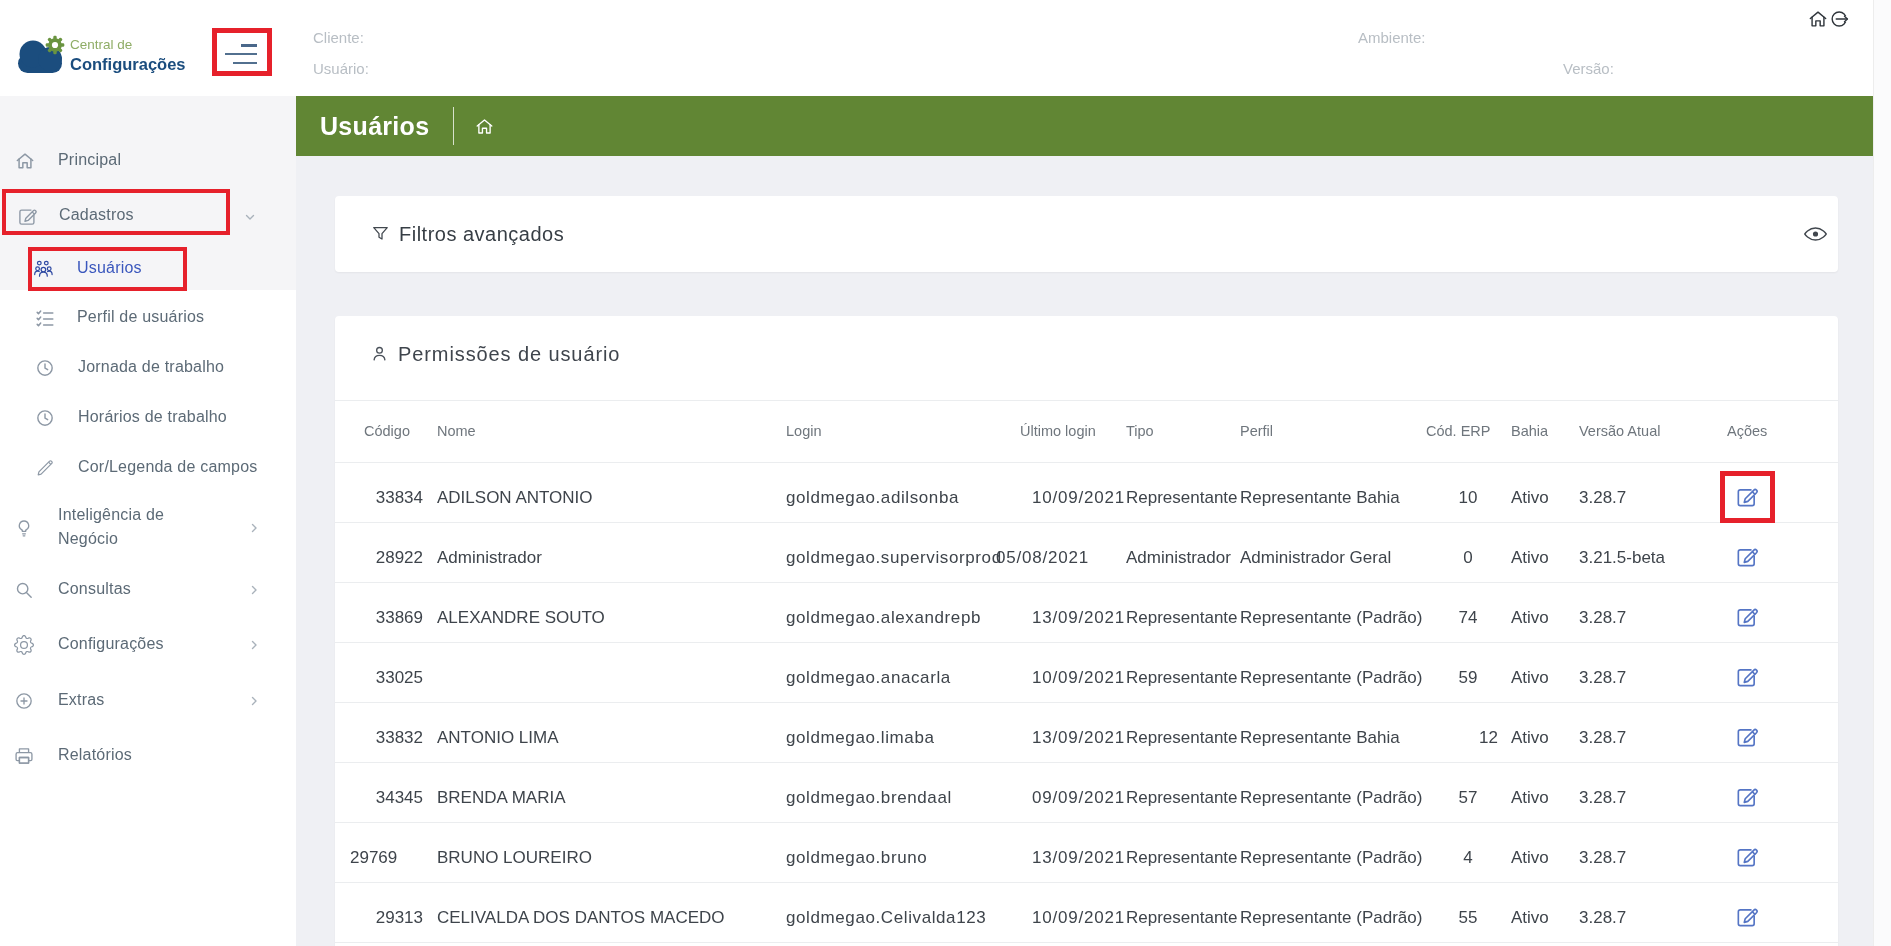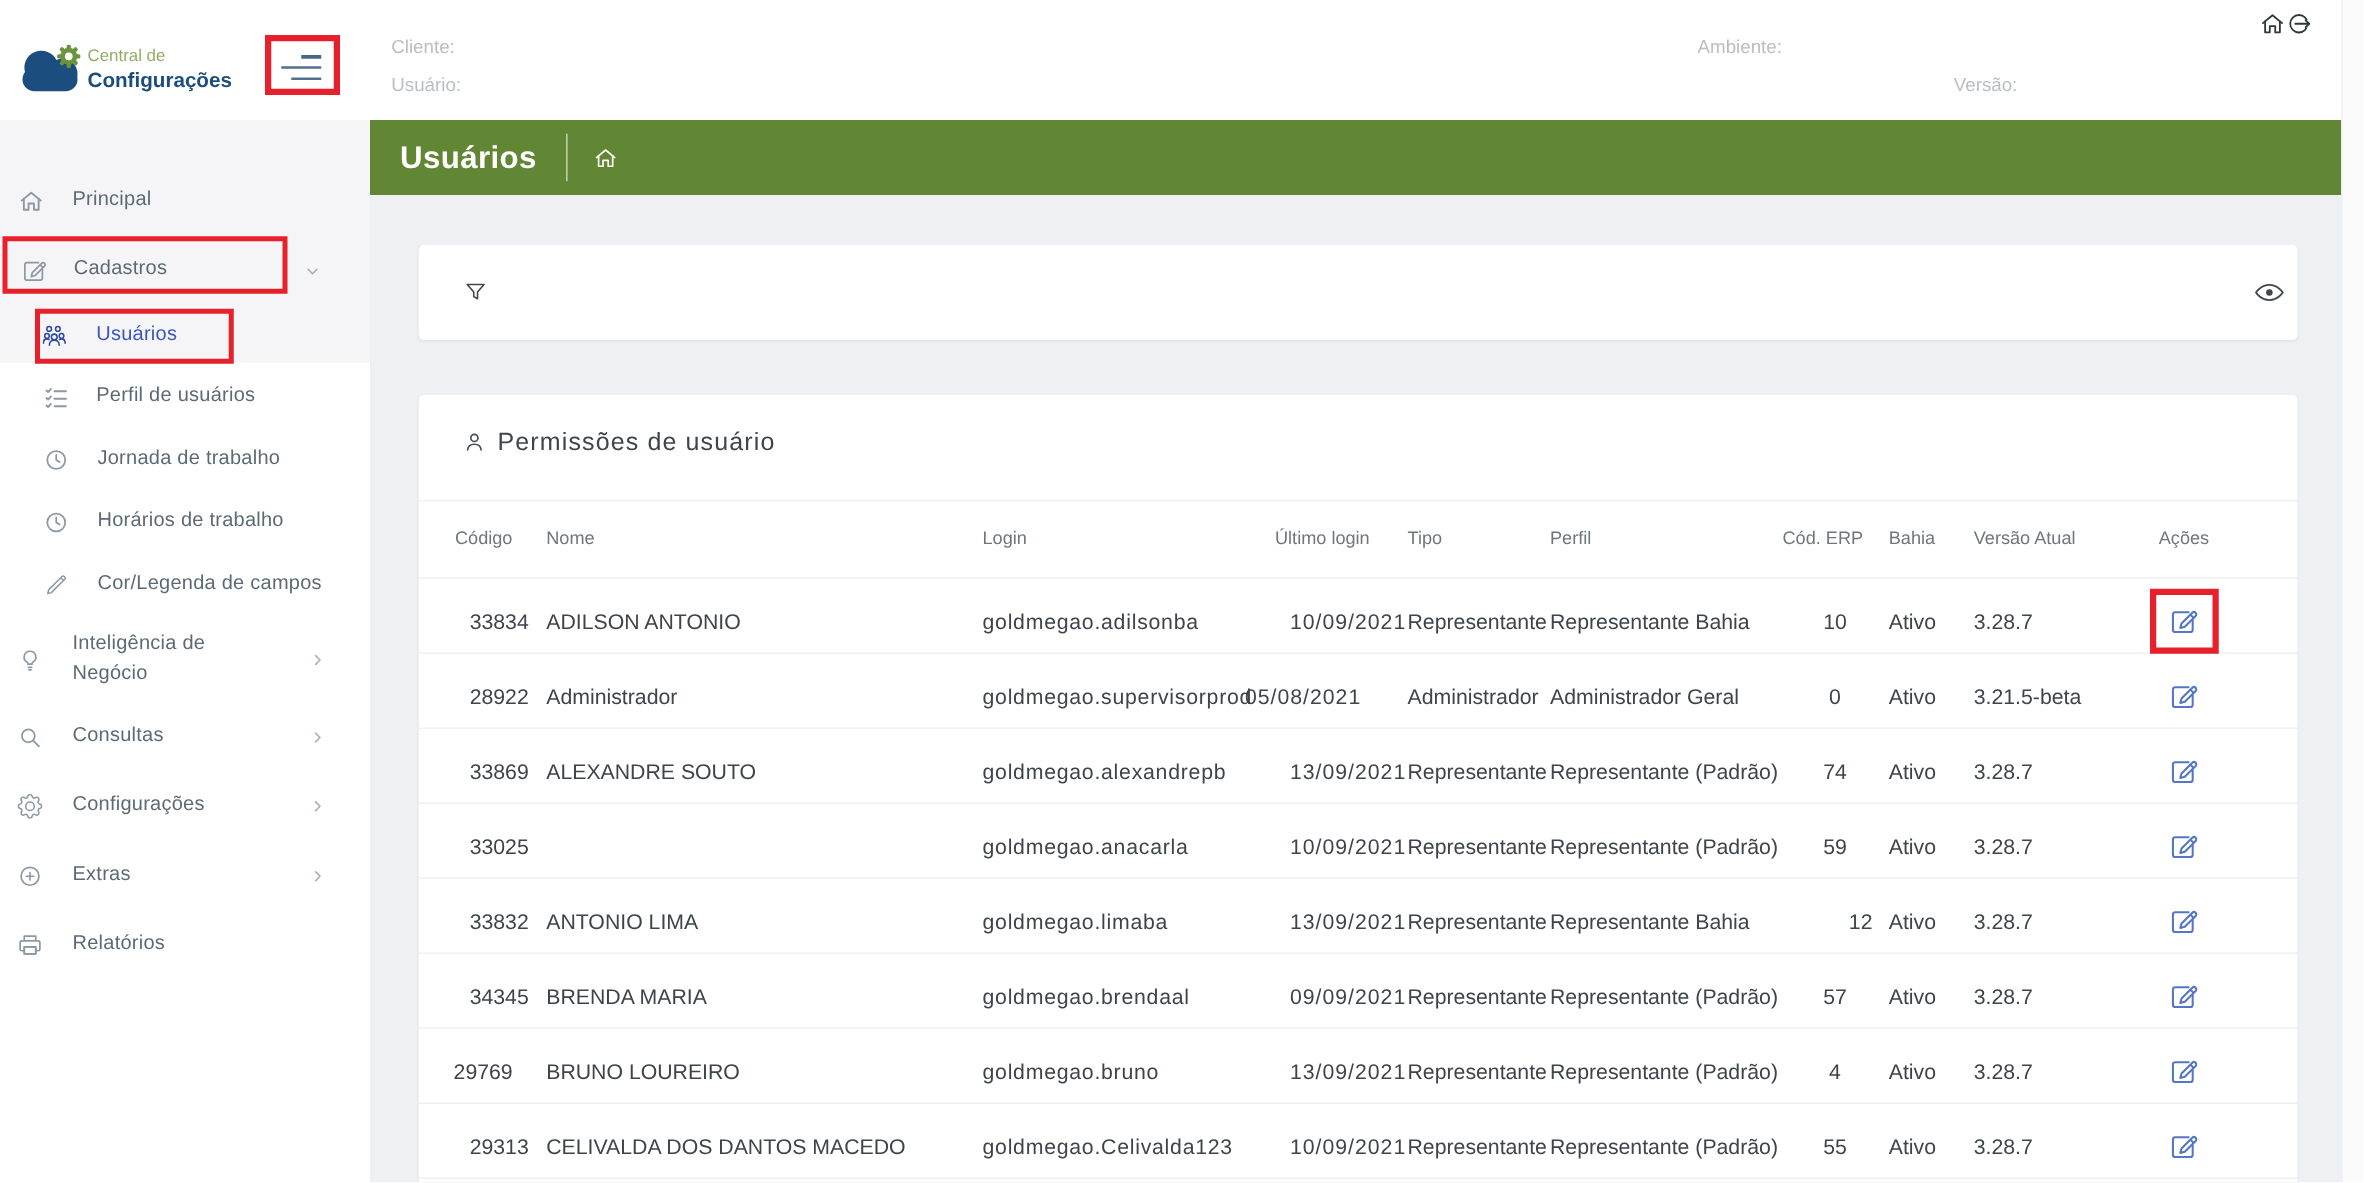--- a/index.html
+++ b/index.html
@@ -188,20 +188,21 @@
 <div class="abs" style="left:453px;top:107px;width:1px;height:38px;background:rgba(255,255,255,.75)"></div>
 <svg class="abs" style="left:475px;top:117px" width="19" height="19" viewBox="0 0 24 24" fill="none" stroke="#fff" stroke-width="1.7" stroke-linejoin="round" stroke-linecap="round">
       <path d="M2.8 11.4 L12 3.8 L21.2 11.4"></path>
       <path d="M4.9 9.7 V20.2 H9.4 V14.2 H14.6 V20.2 H19.1 V9.7"></path>
     </svg>
 <div class="abs" style="left:296px;top:156px;width:1577px;height:790px;background:#eff0f4"></div>
 <div class="abs" style="left:335px;top:196px;width:1503px;height:76px;background:#fff;border-radius:4px;box-shadow:0 1px 2px rgba(0,0,0,.05)"></div>
 <svg class="abs" style="left:371px;top:224px" width="19" height="19" viewBox="0 0 24 24" fill="none" stroke="#41474e" stroke-width="1.6" stroke-linejoin="round">
       <path d="M3.5 4.5h17l-6.6 7.6v6.9l-3.8-2.2v-4.7z"></path>
     </svg>
+<div class="abs" style="left:399px;top:196px;height:76px;display:flex;align-items:center;font-size:20px;color:#373e45;letter-spacing:.5px">Filtros avançados</div>
 <svg class="abs" style="left:1803px;top:224px" width="25" height="20" viewBox="0 0 28 22" fill="none" stroke="#41474e" stroke-width="1.6">
       <path d="M2 11s4.2-6.8 12-6.8S26 11 26 11s-4.2 6.8-12 6.8S2 11 2 11z" stroke-linejoin="round"></path>
       <circle cx="14" cy="11" r="2.9" fill="#41474e" stroke="none"></circle>
     </svg>
 <div class="abs" style="left:335px;top:316px;width:1503px;height:630px;background:#fff;border-radius:4px 4px 0 0;box-shadow:0 1px 2px rgba(0,0,0,.05)"></div>
 <svg class="abs" style="left:370px;top:344px" width="19" height="19" viewBox="0 0 24 24" fill="none" stroke="#4a515a" stroke-width="1.7" stroke-linecap="round">
       <circle cx="12" cy="8" r="3.6"></circle>
       <path d="M5.2 20c.4-3.6 3-5.6 6.8-5.6s6.4 2 6.8 5.6"></path>
     </svg>
 <div class="abs" style="left:398px;top:343px;font-size:20px;color:#3f454d;letter-spacing:.9px">Permissões de usuário</div>
@@ -311,21 +312,21 @@
 <div class="cell" style="left:1511px;top:788px">Ativo</div>
 <div class="cell" style="left:1579px;top:788px">3.28.7</div>
 <div class="abs" style="left:1736px;top:786px">
       <svg width="22" height="22" viewBox="0 0 16 16" fill="none" stroke="#5575c5" stroke-width="1.2">
         <path d="M11.3 2.8H3.1c-.77 0-1.4.63-1.4 1.4v8.7c0 .77.63 1.4 1.4 1.4h8.7c.77 0 1.4-.63 1.4-1.4V7"></path>
         <path d="M6.7 9.3l6.3-6.3c.52-.52 1.37-.52 1.9 0 .52.52.52 1.37 0 1.9L8.6 11.2l-2.6.7z" stroke-linejoin="round"></path>
         <path d="M12 4.3l1.9 1.9"></path>
       </svg>
     </div>
 <div class="rline" style="top:822px"></div>
-<div class="cell" style="left:350px;top:848px;width:73px;text-align:center">29769</div>
+<div class="cell" style="left:350px;top:848px;width:73px;text-align:left">29769</div>
 <div class="cell" style="left:437px;top:848px">BRUNO LOUREIRO</div>
 <div class="cell" style="left:786px;top:848px;letter-spacing:.6px">goldmegao.bruno</div>
 <div class="cell" style="left:1030px;top:848px;width:95px;text-align:right;letter-spacing:.8px">13/09/2021</div>
 <div class="cell" style="left:1126px;top:848px">Representante</div>
 <div class="cell" style="left:1240px;top:848px">Representante (Padrão)</div>
 <div class="cell" style="left:1438px;top:848px;width:60px;text-align:center">4</div>
 <div class="cell" style="left:1511px;top:848px">Ativo</div>
 <div class="cell" style="left:1579px;top:848px">3.28.7</div>
 <div class="abs" style="left:1736px;top:846px">
       <svg width="22" height="22" viewBox="0 0 16 16" fill="none" stroke="#5575c5" stroke-width="1.2">

